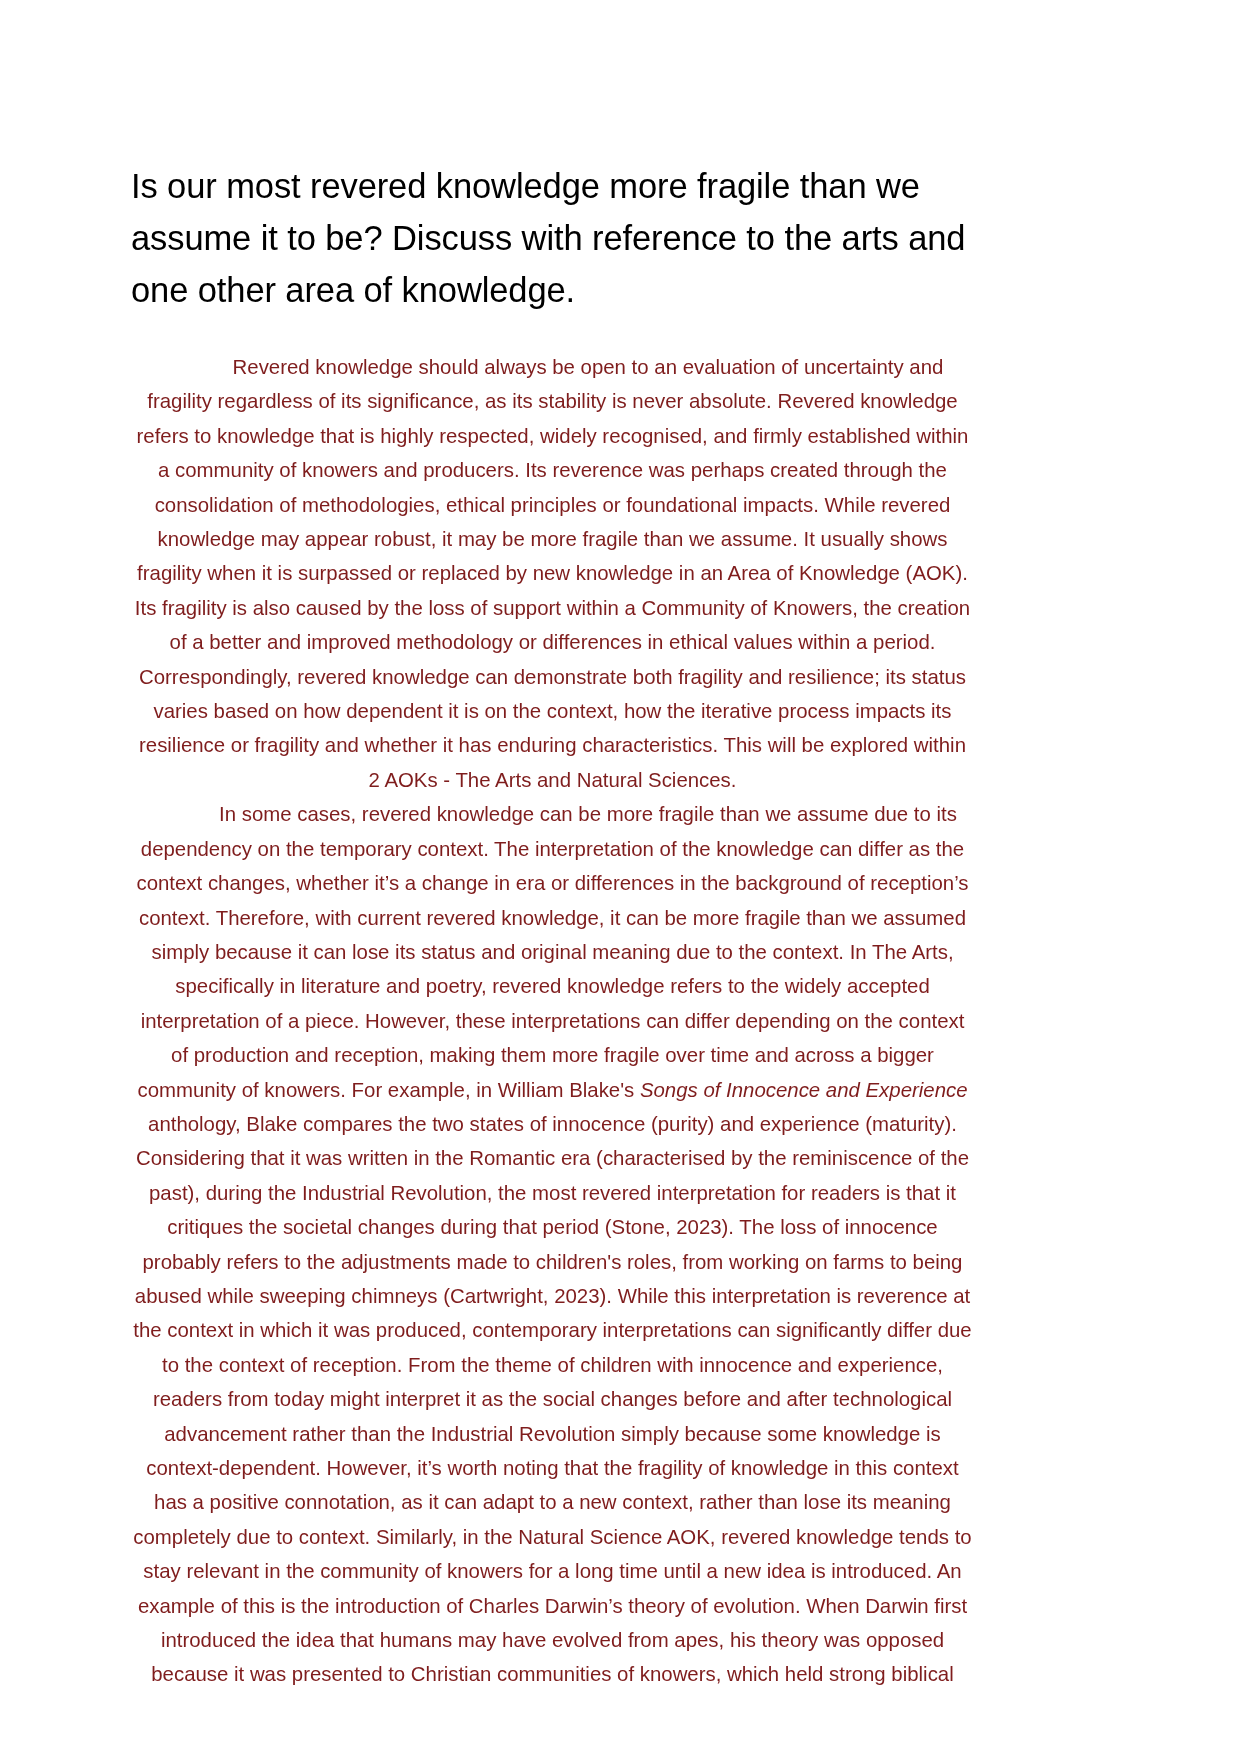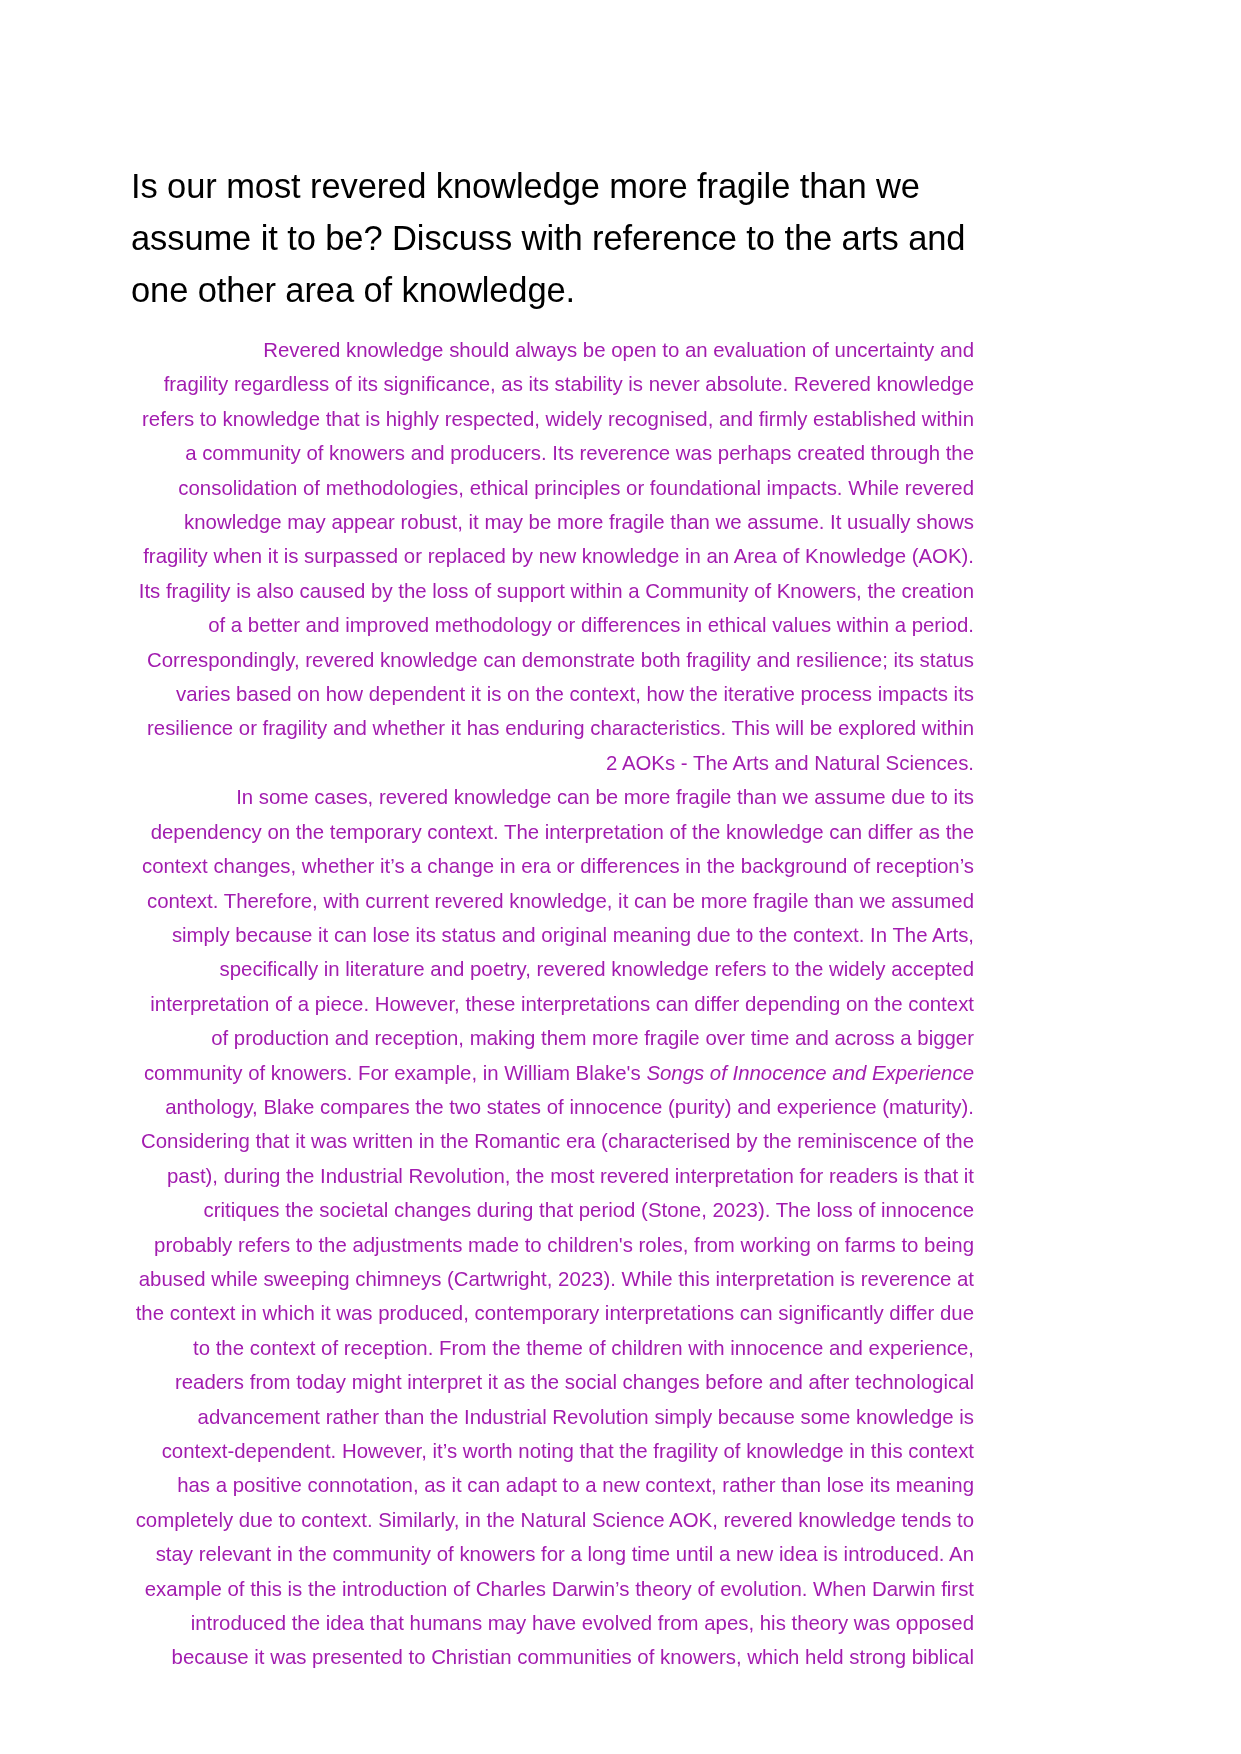--- a/index.html
+++ b/index.html
@@ -28,25 +28,25 @@
   }
   .doc-title {
     font-size: 34.5px;
     line-height: 52px;
     font-weight: 400;
     margin: 0 0 0 0;
     letter-spacing: -0.1px;
     color: #000000;
   }
   .body-block {
-    margin-top: 17px;
+    margin-top: 34px;
     font-size: 20.4px;
     line-height: 34.4px;
-    text-align: right;
-    color: #a21caf;
+    text-align: center;
+    color: #7f1d1d;
   }
   .para {
     margin: 0;
     text-indent: 71px;
     font-size: 20.4px;
     line-height: 34.4px;
     white-space: normal;
   }
   .para + .para {
     margin-top: 0;

